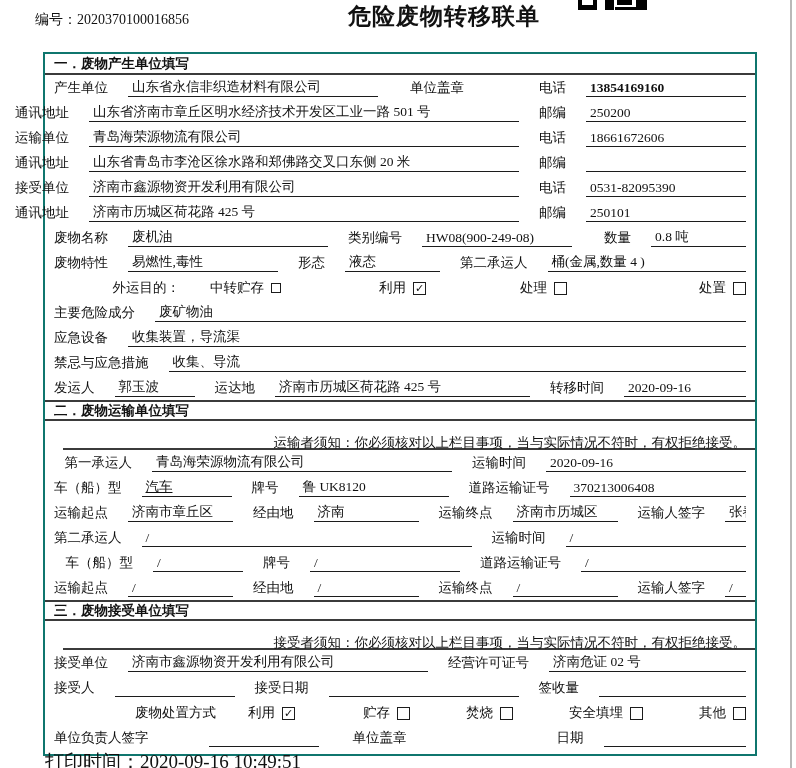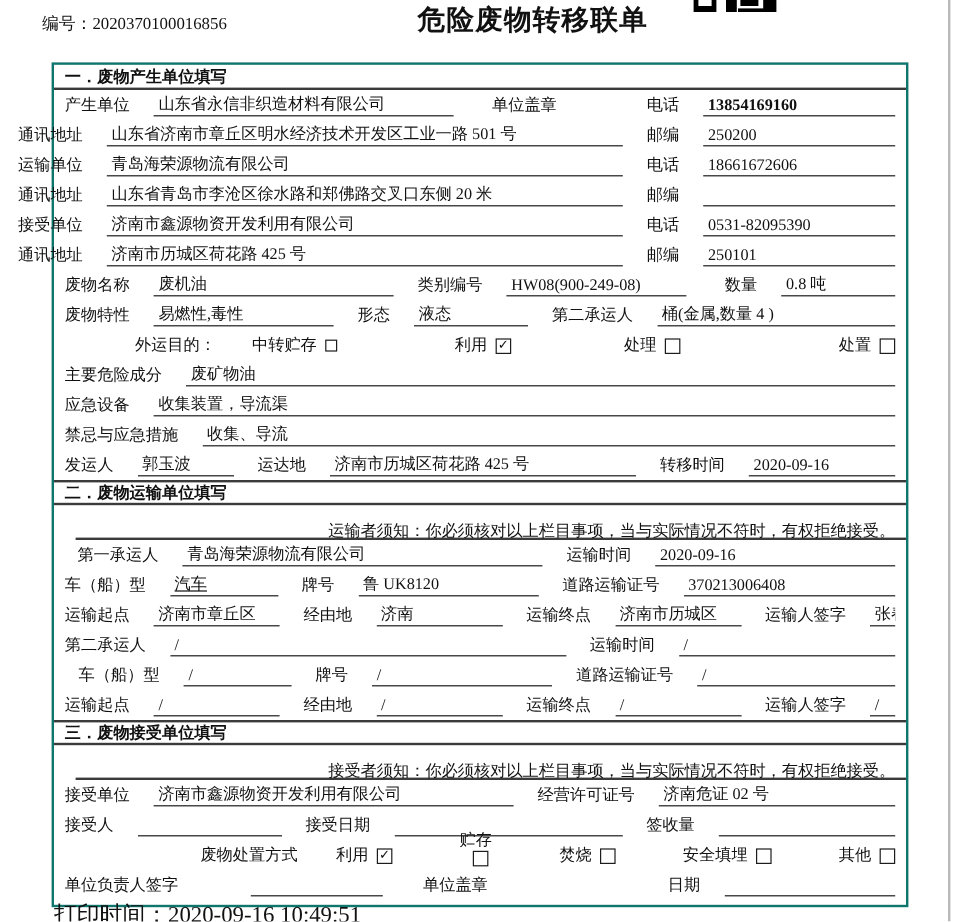--- a/index.html
+++ b/index.html
@@ -245,21 +245,21 @@
       <span class="cell-field" style="width: 190px;"></span>
       <span class="cell-label">签收量</span>
       <span class="cell-field" style="flex: 1 1 auto;"></span>
     </div>
     <div class="form-row">
       <span class="cell-label">废物处置方式</span>
       <span class="cell-check" style="margin-left: 12px;">
         <span>利用</span>
         <span class="check-box">✓</span>
       </span>
-      <span class="cell-check" style="margin-left: 36px; flex-direction: column;">
+      <span class="cell-check" style="margin-left: 48px;">
         <span>贮存</span>
         <span class="check-box"></span>
       </span>
       <span class="cell-check" style="margin-left: 36px;">
         <span>焚烧</span>
         <span class="check-box"></span>
       </span>
       <span class="cell-check" style="margin-left: 36px;">
         <span>安全填埋</span>
         <span class="check-box"></span>

